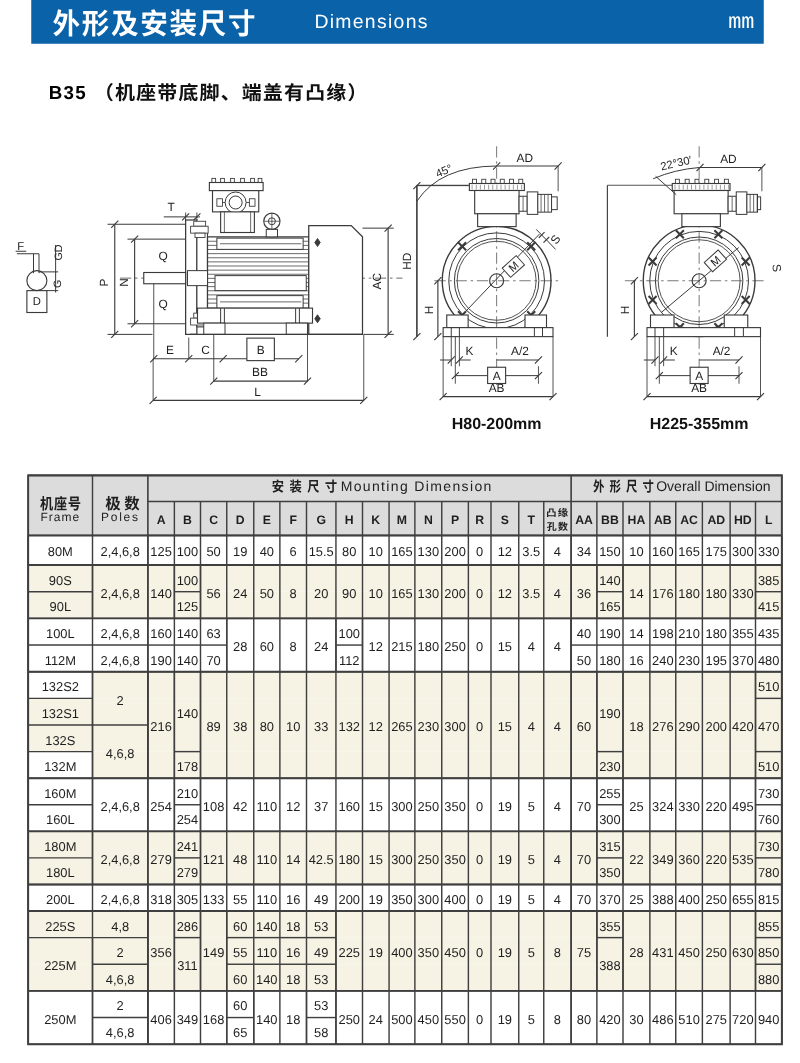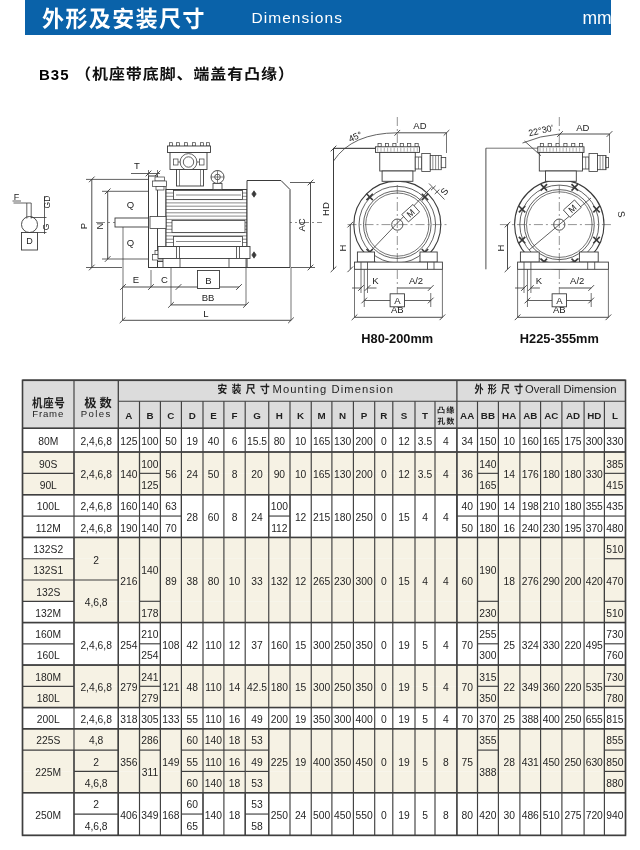--- a/index.html
+++ b/index.html
@@ -2,21 +2,21 @@
 <html><head><meta charset="utf-8">
 <style>
 html,body{margin:0;padding:0;}
 body{width:640px;height:850px;position:relative;background:#fff;overflow:hidden;
  font-family:"Liberation Sans",sans-serif;}
 svg{position:absolute;left:0;top:0;}
 </style></head>
 <body>
 <div style="position:absolute;left:25px;top:0;width:586px;height:35px;background:#0a62a9;"></div>
 <div style="position:absolute;left:227.5px;top:8.5px;color:#fff;font-size:15.5px;letter-spacing:1.05px;font-family:'Liberation Sans',sans-serif;margin-left:24px;">Dimensions</div>
-<div style="position:absolute;left:561.5px;top:7.5px;color:#fff;font-size:17.5px;font-family:Liberation Sans, sans-serif;padding-left:21px;">mm</div>
+<div style="position:absolute;left:561.5px;top:7.5px;color:#fff;font-size:17.5px;font-family:Liberation Mono, monospace;padding-left:21px;">mm</div>
 <div style="position:absolute;left:39px;top:66px;color:#000;font-size:15px;font-weight:bold;letter-spacing:1px;font-family:'Liberation Sans',sans-serif;">B35</div>
 <svg width="640" height="850" viewBox="0 0 640 850">
 <g transform="translate(42.01,27.15) scale(0.02207,0.02316)">
       <path fill="#ffffff" d="M200 -850C169 -678 109 -511 22 -411C50 -393 102 -355 123 -335C174 -401 218 -490 254 -590H405C391 -505 371 -431 344 -365C308 -393 266 -424 234 -447L162 -365C201 -334 253 -293 291 -258C226 -150 136 -73 25 -22C55 -1 105 49 125 79C352 -35 501 -278 549 -683L463 -708L440 -704H291C302 -745 312 -787 321 -829ZM589 -849V90H715V-426C776 -361 843 -288 877 -238L979 -319C931 -382 829 -480 760 -548L715 -515V-849Z M1882 -835C1826 -754 1716 -673 1624 -627C1654 -604 1689 -568 1709 -542C1812 -602 1921 -690 1996 -789ZM1903 -560C1844 -474 1732 -388 1638 -337C1668 -314 1702 -279 1722 -253C1825 -317 1936 -412 2013 -514ZM1920 -293C1852 -170 1720 -68 1586 -10C1616 16 1651 57 1670 87C1817 12 1949 -103 2034 -249ZM1435 -680V-464H1320V-680ZM1092 -464V-353H1207C1202 -220 1177 -88 1080 15C1107 33 1149 73 1168 97C1287 -26 1314 -189 1319 -353H1435V89H1552V-353H1649V-464H1552V-680H1636V-791H1110V-680H1208V-464Z M2205 -800V-678H2364V-613C2364 -449 2344 -194 2145 -23C2171 0 2215 51 2233 83C2380 -47 2444 -213 2471 -367C2515 -273 2569 -191 2638 -123C2568 -75 2489 -40 2402 -16C2427 9 2457 58 2472 90C2570 58 2659 15 2736 -42C2813 11 2905 53 3015 81C3033 47 3069 -6 3097 -32C2996 -54 2910 -88 2837 -132C2930 -232 2999 -363 3037 -534L2955 -567L2932 -562H2795C2812 -638 2829 -724 2842 -800ZM2735 -205C2614 -311 2538 -455 2490 -630V-678H2695C2677 -595 2656 -511 2637 -448H2884C2850 -352 2800 -271 2735 -205Z M3570 -824C3582 -799 3595 -770 3606 -742H3258V-517H3379V-630H3977V-517H4105V-742H3751C3736 -776 3713 -819 3695 -853ZM3806 -348C3781 -291 3747 -243 3705 -202C3650 -223 3595 -243 3542 -261C3559 -288 3577 -317 3595 -348ZM3351 -210C3426 -185 3508 -154 3590 -121C3497 -72 3380 -41 3242 -22C3264 5 3300 60 3312 89C3476 58 3613 12 3723 -64C3842 -11 3951 45 4022 92L4119 -10C4046 -55 3940 -106 3825 -154C3874 -208 3915 -271 3946 -348H4124V-461H3658C3678 -502 3697 -543 3713 -582L3579 -609C3561 -562 3537 -511 3511 -461H3239V-348H3446C3416 -299 3385 -253 3356 -215Z M4287 -736C4331 -705 4386 -659 4411 -628L4484 -703C4457 -734 4400 -776 4356 -804ZM4658 -369 4677 -324H4285V-230H4585C4500 -180 4383 -142 4266 -123C4288 -101 4316 -62 4331 -36C4383 -47 4435 -62 4484 -80V-65C4484 -19 4448 -2 4424 6C4439 26 4454 71 4460 97C4484 82 4526 73 4809 14C4808 -8 4812 -54 4817 -81L4600 -39V-133C4651 -160 4696 -192 4734 -227C4812 -61 4938 41 5146 84C5160 54 5190 9 5213 -14C5130 -27 5058 -51 4999 -84C5050 -109 5108 -142 5156 -174L5082 -230H5196V-324H4813C4803 -350 4789 -378 4775 -402ZM4920 -141C4891 -167 4867 -197 4847 -230H5061C5023 -201 4969 -167 4920 -141ZM4849 -850V-733H4634V-630H4849V-512H4660V-409H5166V-512H4969V-630H5187V-733H4969V-850ZM4269 -506 4307 -409C4361 -432 4426 -459 4488 -487V-366H4599V-850H4488V-593C4406 -559 4326 -526 4269 -506Z M5461 -816V-517C5461 -357 5451 -138 5321 9C5349 24 5403 69 5423 94C5535 -33 5573 -226 5585 -390H5798C5863 -156 5972 6 6187 82C6205 48 6242 -4 6270 -29C6084 -85 5976 -214 5922 -390H6178V-816ZM5589 -699H6052V-507H5589V-517Z M6502 -397C6570 -322 6645 -218 6673 -150L6784 -219C6752 -290 6673 -388 6605 -459ZM6960 -849V-649H6405V-529H6960V-69C6960 -46 6950 -38 6926 -38C6899 -38 6814 -37 6730 -41C6751 -6 6776 55 6784 92C6890 93 6971 88 7021 68C7070 48 7088 13 7088 -68V-529H7316V-649H7088V-849Z"></path>
     </g>
     <g transform="translate(75.14,79.56) scale(0.01594,0.01538)">
       <path fill="#111" d="M663 -380C663 -166 752 -6 860 100L955 58C855 -50 776 -188 776 -380C776 -572 855 -710 955 -818L860 -860C752 -754 663 -594 663 -380Z M1548 -792V-468C1548 -317 1536 -121 1403 11C1430 26 1477 66 1496 88C1641 -57 1664 -298 1664 -468V-679H1789V-78C1789 8 1797 32 1816 52C1833 70 1862 79 1886 79C1902 79 1925 79 1942 79C1965 79 1988 74 2004 61C2021 48 2031 29 2037 -1C2043 -30 2047 -101 2048 -155C2019 -165 1985 -184 1962 -203C1962 -143 1960 -95 1959 -73C1957 -51 1956 -42 1952 -37C1949 -33 1944 -31 1939 -31C1934 -31 1927 -31 1922 -31C1918 -31 1914 -33 1911 -37C1908 -41 1908 -55 1908 -82V-792ZM1253 -850V-643H1105V-530H1238C1206 -409 1146 -275 1080 -195C1099 -165 1126 -116 1137 -83C1181 -139 1221 -221 1253 -311V89H1368V-330C1397 -285 1426 -237 1442 -205L1510 -302C1490 -328 1402 -434 1368 -470V-530H1498V-643H1368V-850Z M2580 -826C2593 -805 2606 -782 2617 -758H2222V-486C2222 -339 2216 -129 2137 15C2165 27 2218 61 2239 82C2301 -32 2326 -193 2335 -335C2360 -320 2401 -289 2419 -272C2454 -301 2483 -338 2507 -382C2540 -349 2571 -314 2590 -289L2649 -361V-239H2394V-136H2649V-37H2331V66H3084V-37H2764V-136H3029V-239H2764V-328C2785 -311 2810 -290 2822 -278C2855 -305 2883 -339 2907 -378C2950 -340 2994 -299 3019 -271L3086 -350C3055 -381 2999 -427 2949 -467C2963 -504 2974 -545 2981 -588L2874 -602C2859 -506 2824 -424 2764 -368V-615H2649V-378C2625 -407 2584 -446 2547 -479C2557 -513 2565 -550 2571 -590L2462 -602C2448 -491 2410 -399 2335 -342C2338 -393 2339 -442 2339 -485V-647H3077V-758H2755C2739 -792 2717 -831 2695 -862Z M3247 -522V-300H3351V3H3471V-232H3614V90H3739V-232H3910V-113C3910 -103 3906 -100 3894 -99C3882 -99 3840 -99 3803 -101C3818 -72 3833 -29 3839 4C3902 4 3950 3 3986 -14C4023 -31 4032 -59 4032 -112V-300H4115V-522ZM3614 -336H3364V-422H3614ZM3739 -336V-422H3993V-336ZM3867 -846V-746H3739V-845H3618V-746H3497V-846H3377V-746H3228V-645H3377V-561H3497V-645H3618V-563H3739V-645H3867V-560H3987V-645H4134V-746H3987V-846Z M4734 -174C4769 -93 4808 13 4822 77L4918 38C4902 -25 4860 -128 4823 -207ZM4533 83C4554 67 4588 53 4764 2C4761 -23 4760 -69 4762 -101L4650 -73V-260H4859C4897 -63 4970 80 5079 80C5157 80 5194 45 5210 -107C5181 -117 5141 -140 5116 -163C5113 -74 5105 -33 5087 -33C5047 -33 5004 -126 4977 -260H5171V-365H4959C4954 -408 4950 -453 4948 -499C5021 -508 5091 -518 5152 -532L5062 -623C4936 -595 4724 -578 4539 -572V-75C4539 -36 4515 -20 4496 -11C4511 10 4528 56 4533 83ZM4843 -365H4650V-477C4710 -480 4771 -483 4832 -488C4834 -446 4838 -405 4843 -365ZM4704 -822C4715 -803 4726 -779 4735 -756H4351V-474C4351 -327 4344 -118 4261 25C4288 37 4340 72 4362 92C4453 -63 4468 -310 4468 -474V-649H5200V-756H4866C4855 -789 4837 -827 4817 -857Z M5371 -815V-448C5371 -302 5368 -99 5320 43C5343 51 5386 74 5403 88C5436 -4 5451 -126 5458 -243H5538V-35C5538 -23 5535 -20 5526 -20C5517 -20 5491 -20 5465 -21C5478 6 5490 54 5491 82C5542 82 5575 78 5601 61C5627 43 5633 13 5633 -32V-815ZM5464 -706H5538V-588H5464ZM5464 -479H5538V-354H5463L5464 -449ZM6150 -680V-201C6150 -190 6148 -187 6139 -187L6086 -188V-680ZM5984 -793V90H6086V-184C6100 -156 6113 -111 6115 -82C6161 -82 6193 -85 6219 -103C6246 -121 6252 -153 6252 -198V-793ZM5674 -8C5695 -20 5727 -30 5882 -59C5886 -39 5888 -21 5890 -5L5973 -35C5964 -104 5934 -217 5902 -305L5825 -280C5838 -240 5852 -195 5862 -150L5765 -135C5792 -203 5818 -283 5835 -358H5960V-473H5856V-594H5943V-707H5856V-838H5760V-707H5672V-594H5760V-473H5652V-358H5732C5717 -268 5691 -183 5681 -158C5670 -126 5657 -105 5642 -100C5653 -75 5669 -28 5674 -8Z M6615 69 6722 -23C6672 -85 6575 -184 6504 -242L6400 -152C6469 -92 6554 -6 6615 69Z M7485 -510C7501 -405 7515 -268 7515 -177L7608 -193C7606 -285 7591 -419 7574 -526ZM7812 -326V89H7919V-226H7970V82H8060V-226H8114V81H8205V7C8217 32 8227 67 8230 92C8273 92 8306 90 8332 75C8358 59 8364 33 8364 -11V-326H8121L8146 -388H8383V-494H7790V-388H8011L7999 -326ZM8205 -226H8259V-12C8259 -4 8257 -1 8249 -1L8205 -2ZM7825 -801V-544H8352V-801H8237V-647H8141V-846H8026V-647H7935V-801ZM7552 -811C7573 -769 7596 -714 7608 -674H7461V-564H7799V-674H7644L7716 -698C7704 -738 7678 -796 7653 -840ZM7679 -531C7672 -418 7654 -260 7634 -156C7565 -141 7500 -128 7449 -119L7474 -1C7569 -23 7688 -51 7801 -80L7788 -190L7723 -176C7743 -274 7765 -405 7780 -516Z M8627 -281V-41H8522V62H9438V-41H9338V-281ZM8739 -41V-183H8826V-41ZM8935 -41V-183H9023V-41ZM9132 -41V-183H9221V-41ZM9133 -853C9121 -813 9098 -762 9076 -720H8845L8885 -735C8873 -769 8844 -818 8816 -854L8708 -819C8729 -790 8749 -752 8763 -720H8588V-628H8917V-575H8642V-484H8917V-425H8544V-332H9418V-425H9040V-484H9319V-575H9040V-628H9368V-720H9197C9215 -752 9235 -788 9255 -825Z M9905 -850C9895 -810 9882 -770 9866 -729H9595V-616H9815C9755 -500 9672 -394 9565 -323C9588 -301 9626 -257 9644 -231C9693 -265 9736 -304 9776 -348V89H9894V-103H10257V-42C10257 -29 10252 -24 10235 -23C10218 -23 10159 -23 10108 -26C10124 6 10140 57 10144 90C10226 90 10283 89 10323 70C10364 52 10375 19 10375 -40V-537H9909C9924 -563 9937 -589 9950 -616H10487V-729H9997C10009 -760 10019 -791 10029 -822ZM9894 -268H10257V-203H9894ZM9894 -368V-432H10257V-368Z M10884 -372H10998V-683H11204V-372H11398V-102H10804V-372ZM10685 -484V74H10804V10H11398V67H11519V-484H11323V-794H10884V-484Z M11700 -68 11729 41C11818 1 11930 -50 12034 -100L12010 -194C11897 -146 11778 -96 11700 -68ZM12150 -850C12133 -765 12106 -654 12084 -584H12387L12378 -543H12033V-448H12208C12150 -413 12080 -384 12014 -364C12032 -346 12062 -304 12073 -284C12118 -301 12165 -323 12210 -349C12222 -339 12232 -328 12241 -317C12184 -277 12096 -237 12026 -217C12047 -197 12072 -161 12085 -138C12148 -164 12226 -207 12286 -250C12292 -237 12297 -225 12301 -213C12233 -148 12111 -80 12013 -48C12036 -28 12062 6 12077 31C12155 -1 12246 -56 12318 -114C12318 -74 12309 -43 12296 -29C12286 -10 12272 -7 12252 -7C12231 -7 12214 -9 12189 -13C12208 19 12214 61 12215 88C12235 89 12255 90 12274 89C12314 88 12340 81 12368 55C12419 13 12446 -110 12403 -232L12447 -253C12465 -131 12496 -23 12558 40C12574 13 12607 -26 12631 -45C12575 -96 12545 -193 12530 -296C12561 -313 12592 -332 12619 -350L12543 -422C12496 -387 12426 -345 12363 -313C12344 -343 12319 -372 12289 -398C12311 -414 12332 -431 12351 -448H12628V-543H12485C12502 -622 12519 -710 12529 -787L12452 -798L12434 -793H12247L12258 -839ZM12411 -713 12402 -665H12214L12227 -713ZM11727 -413C11742 -421 11766 -427 11852 -437C11819 -385 11790 -345 11776 -328C11746 -292 11725 -270 11702 -263C11713 -238 11729 -189 11734 -169C11757 -185 11795 -200 12010 -260C12007 -284 12005 -328 12006 -357L11889 -328C11947 -407 12002 -495 12048 -581L11960 -636C11945 -602 11928 -569 11910 -536L11830 -530C11884 -610 11937 -708 11976 -801L11870 -842C11835 -727 11769 -605 11749 -573C11728 -541 11711 -520 11691 -515C11704 -487 11721 -434 11727 -413Z M13057 -380C13057 -594 12968 -754 12860 -860L12765 -818C12865 -710 12944 -572 12944 -380C12944 -188 12865 -50 12765 58L12860 100C12968 -6 13057 -166 13057 -380Z"></path>
     </g>
     <line x1="96" y1="222.5" x2="322" y2="222.5" stroke="#3a3a3a" stroke-width="0.6" stroke-dasharray="9 3 2 3"></line>
     <circle cx="29.5" cy="224.5" r="8" stroke="#3a3a3a" stroke-width="0.9" fill="none"></circle>

